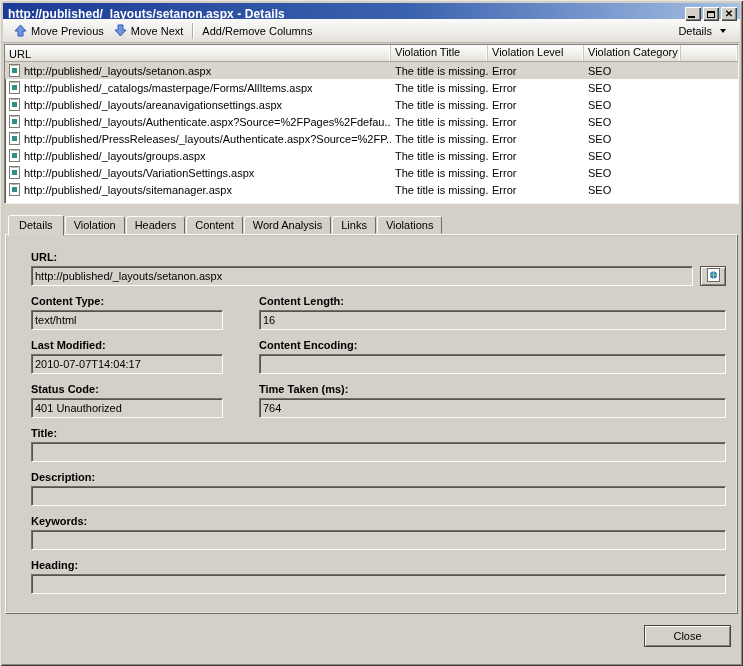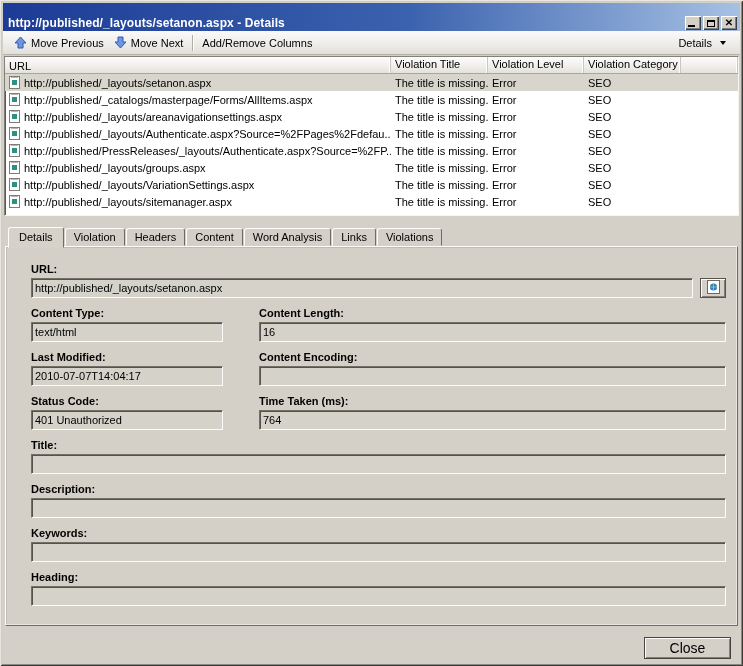--- a/index.html
+++ b/index.html
@@ -8,21 +8,21 @@
 
   .window{
     width:743px; height:666px; background:#d4d0c8; position:relative;
     padding:3px;
     box-shadow: inset 1px 1px 0 #e9e7e2, inset -1px -1px 0 #3c3b37,
                 inset 2px 2px 0 #cfccc4, inset -2px -2px 0 #8a887f;
   }
 
   
   .titlebar{
-    height:28px; display:flex; align-items:center; padding:12px 3px 0 5px;
+    height:16px; display:flex; padding:4px 3px 0 5px;
     background:linear-gradient(to right,#1c3b96 0%,#3b62ae 55%,#a6c1e4 100%);
   }
   .titlebar .title{ color:#fff; font-weight:bold; font-size:12px; flex:1;
     white-space:nowrap; overflow:hidden; letter-spacing:.1px; }
   .winbtn{
     width:16px; height:14px; background:#d4d0c8; margin-left:2px;
     display:flex; align-items:center; justify-content:center; cursor:default;
     box-shadow: inset 1px 1px 0 #ffffff, inset -1px -1px 0 #404040,
                 inset -2px -2px 0 #808080;
     position:relative;
@@ -106,21 +106,21 @@
     width:26px; height:20px; background:#d4d0c8; cursor:default;
     display:flex; align-items:center; justify-content:center;
     border:1px solid #55534c;
     box-shadow: inset 1px 1px 0 #fdfcfa, inset -1px -1px 0 #82807a;
   }
   .grid2{ display:grid; grid-template-columns:192px 1fr; column-gap:36px; margin-bottom:9px; }
 
   
   .footer{ height:44px; display:flex; justify-content:flex-end; align-items:center; padding-right:9px; }
   .btn{
-    width:87px; height:22px; background:#d4d0c8; font-size:14px; cursor:default;
+    width:87px; height:22px; background:#d4d0c8; font-size:11px; cursor:default;
     font-family:"Liberation Sans",sans-serif;
     border:1px solid #46443e;
     box-shadow: inset 1px 1px 0 #fdfcfa, inset -1px -1px 0 #82807a;
   }
 </style>
 </head>
 <body>
 
 <div class="window">
 

